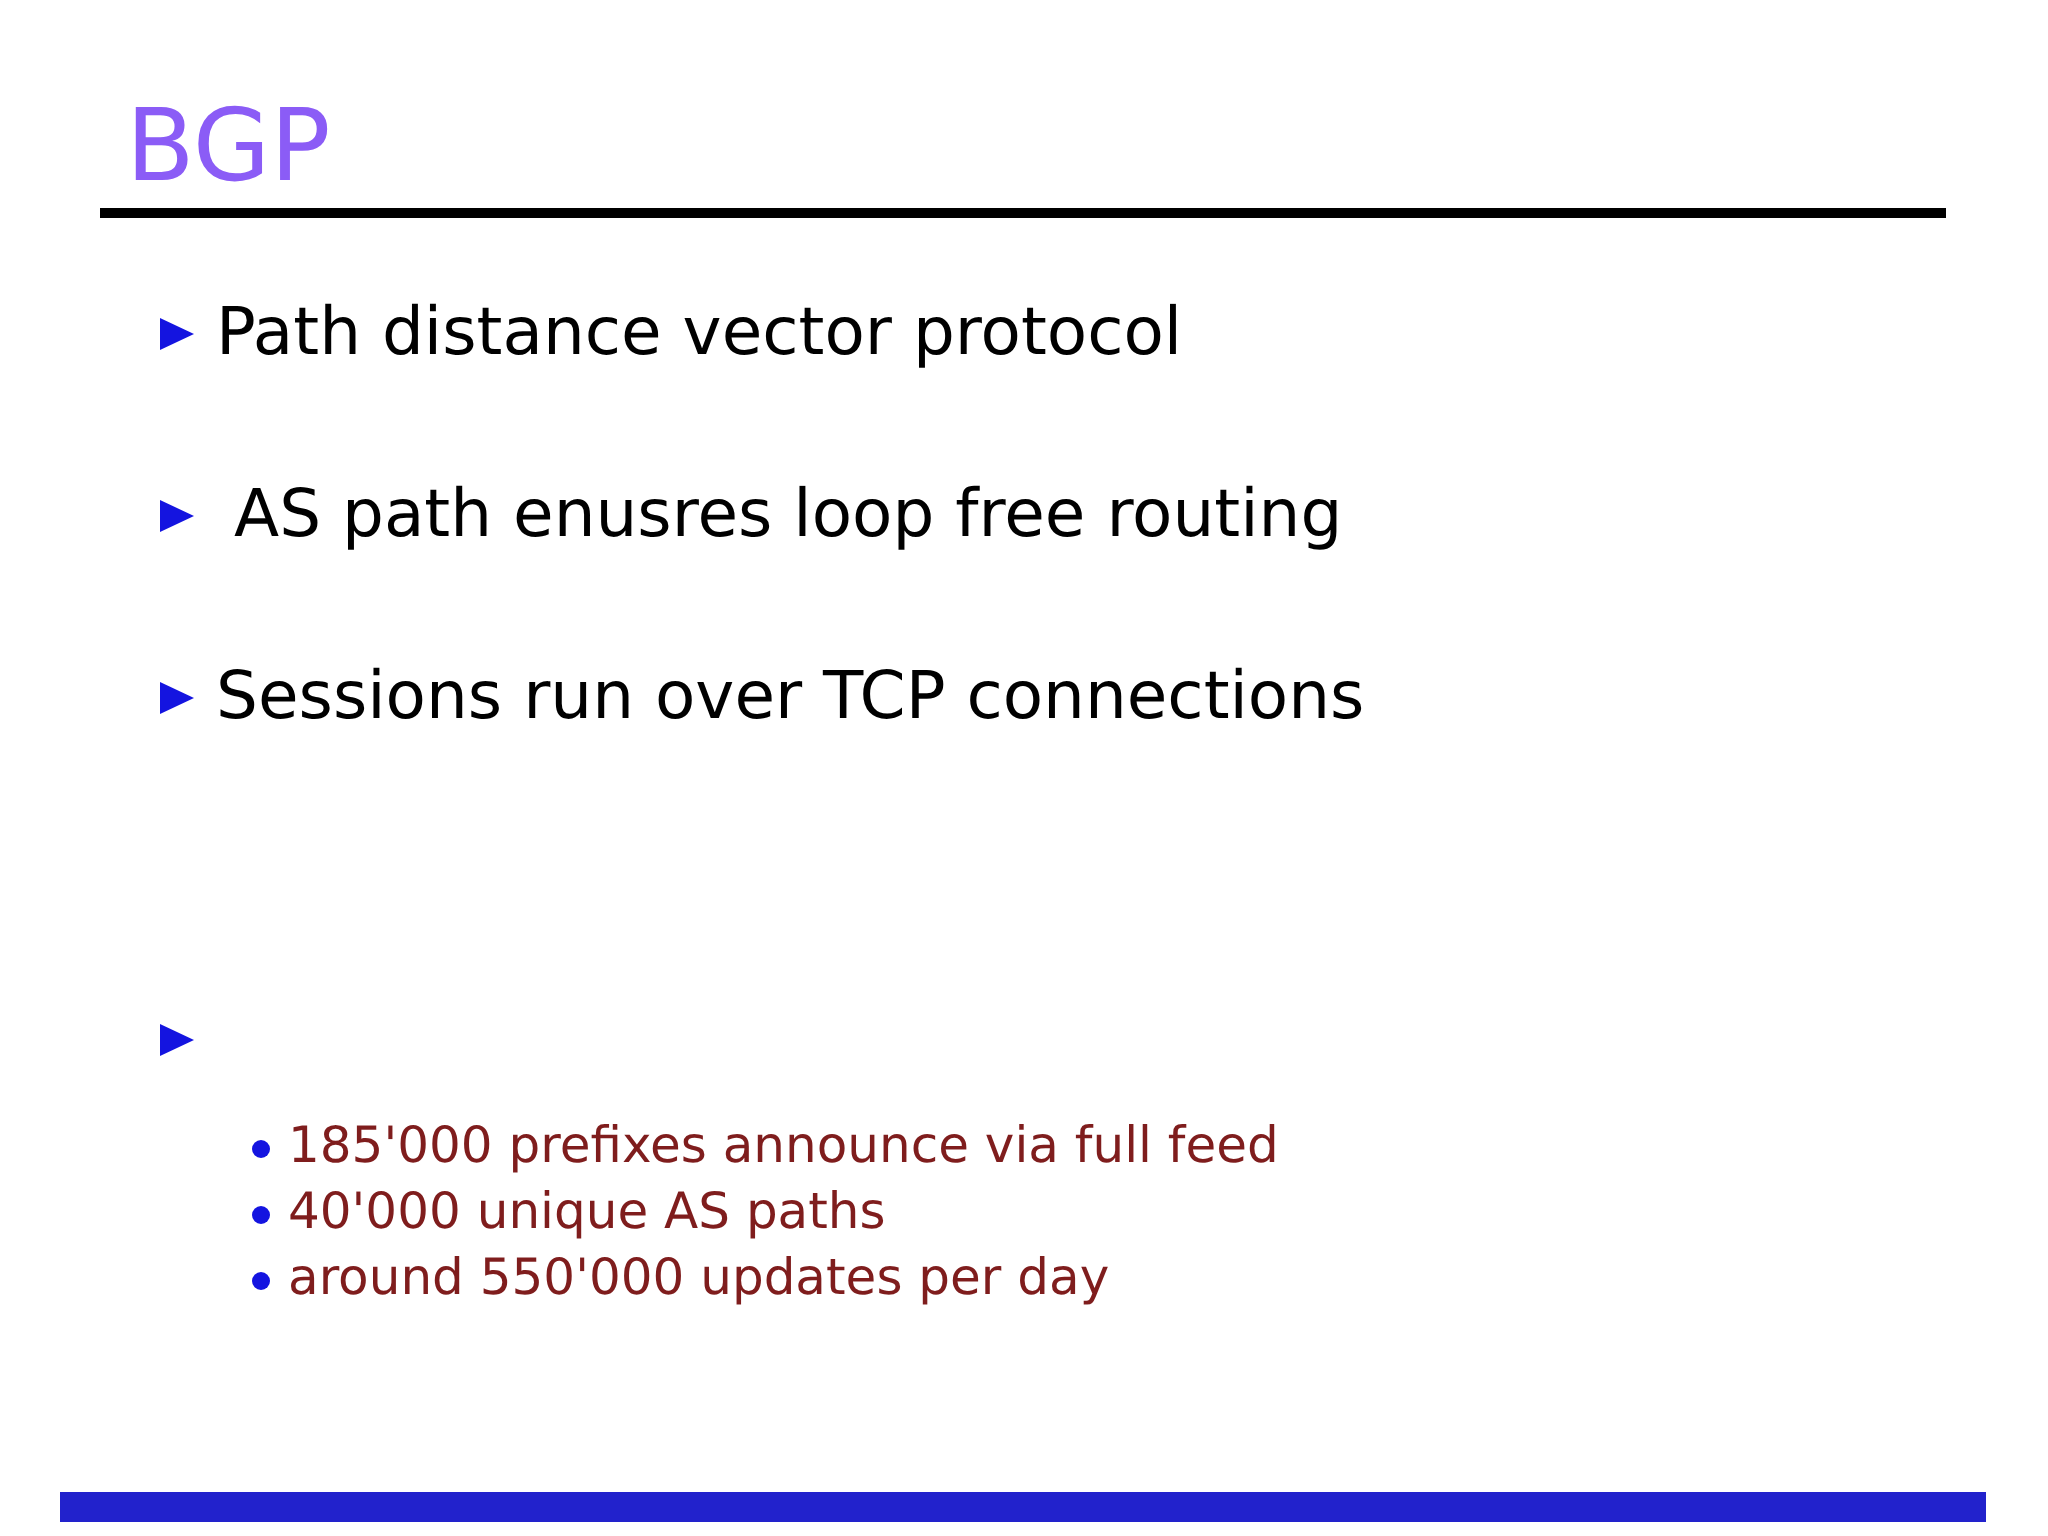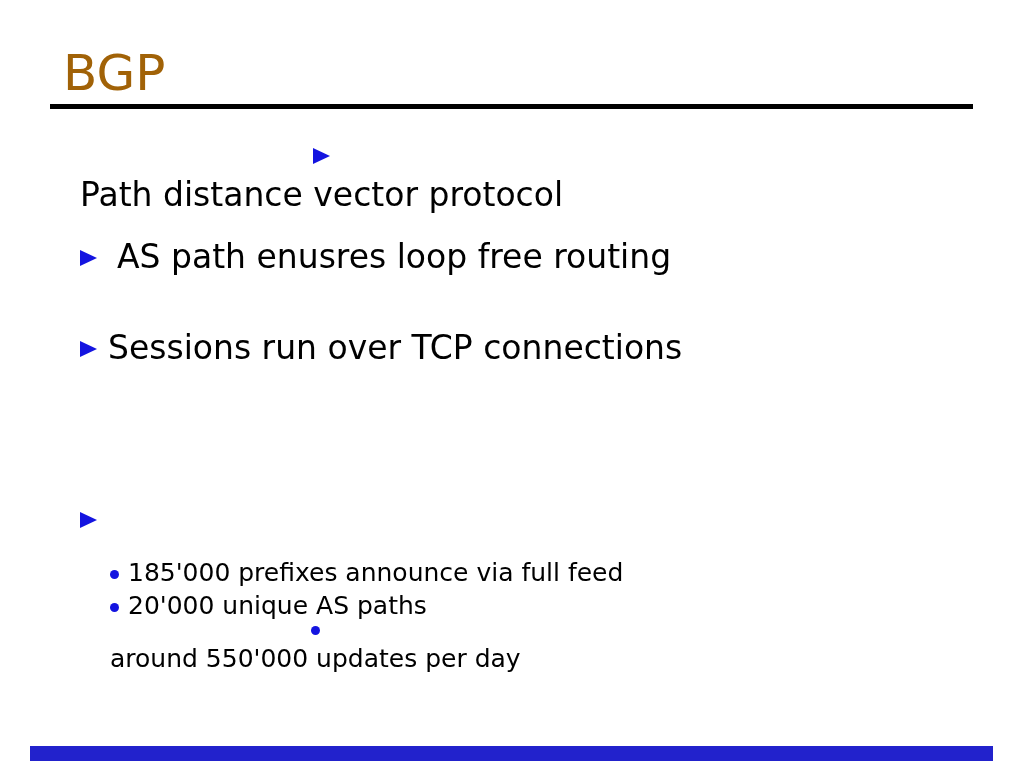--- a/index.html
+++ b/index.html
@@ -15,21 +15,21 @@
     overflow: hidden;
     font-family: "DejaVu Sans", "Liberation Sans", sans-serif;
     color: #000000;
   }
   .title {
     position: absolute;
     left: 63px;
     top: 48px;
     font-size: 50px;
     line-height: 1.0;
-    color: #a16207;
+    color: #8b5cf6;
     letter-spacing: 0px;
   }
   .title-rule {
     position: absolute;
     left: 50px;
     top: 104px;
     width: 923px;
     height: 5px;
     background: #000000;
   }
@@ -48,54 +48,54 @@
     width: 0;
     height: 0;
     border-left: 17px solid #1414e0;
     border-top: 8px solid transparent;
     border-bottom: 8px solid transparent;
     margin-top: 2px;
     flex: 0 0 auto;
   }
   .subitem {
     position: absolute;
-    left: 110px;
+    left: 126px;
     display: flex;
     align-items: center;
     gap: 9px;
     font-size: 25px;
     line-height: 30px;
-    color: #000000;
+    color: #7f1d1d;
     white-space: nowrap;
   }
   .subitem .dot {
     width: 9px;
     height: 9px;
     border-radius: 50%;
     background: #1414e0;
     margin-top: 2px;
     flex: 0 0 auto;
   }
   .footer-bar {
     position: absolute;
     left: 30px;
     top: 746px;
     width: 963px;
     height: 15px;
     background: #2222cc;
   }
   
-  #b0 { top: 146px; flex-direction: column; }
+  #b0 { top: 146px; }
   #b1 { top: 237px; gap: 20px; }
   #b2 { top: 328px; text-align: center; }
   #b3 { top: 419px; }
   #b4 { top: 510px; }
   #s0 { top: 558px; }
   #s1 { top: 591px; }
-  #s2 { top: 624px; flex-direction: column; }
+  #s2 { top: 624px; }
 </style>
 </head>
 <body>
 
 <div class="slide">
 
   <div class="title">BGP</div>
 
   <div class="title-rule"></div>
 
@@ -119,21 +119,21 @@
     <span class="tri"></span>
   </div>
 
   <div class="subitem" id="s0">
     <span class="dot"></span>
     <span>185'000 prefixes announce via full feed</span>
   </div>
 
   <div class="subitem" id="s1">
     <span class="dot"></span>
-    <span>20'000 unique AS paths</span>
+    <span>40'000 unique AS paths</span>
   </div>
 
   <div class="subitem" id="s2">
     <span class="dot"></span>
     <span>around 550'000 updates per day</span>
   </div>
 
   <div class="footer-bar"></div>
 
 </div>

